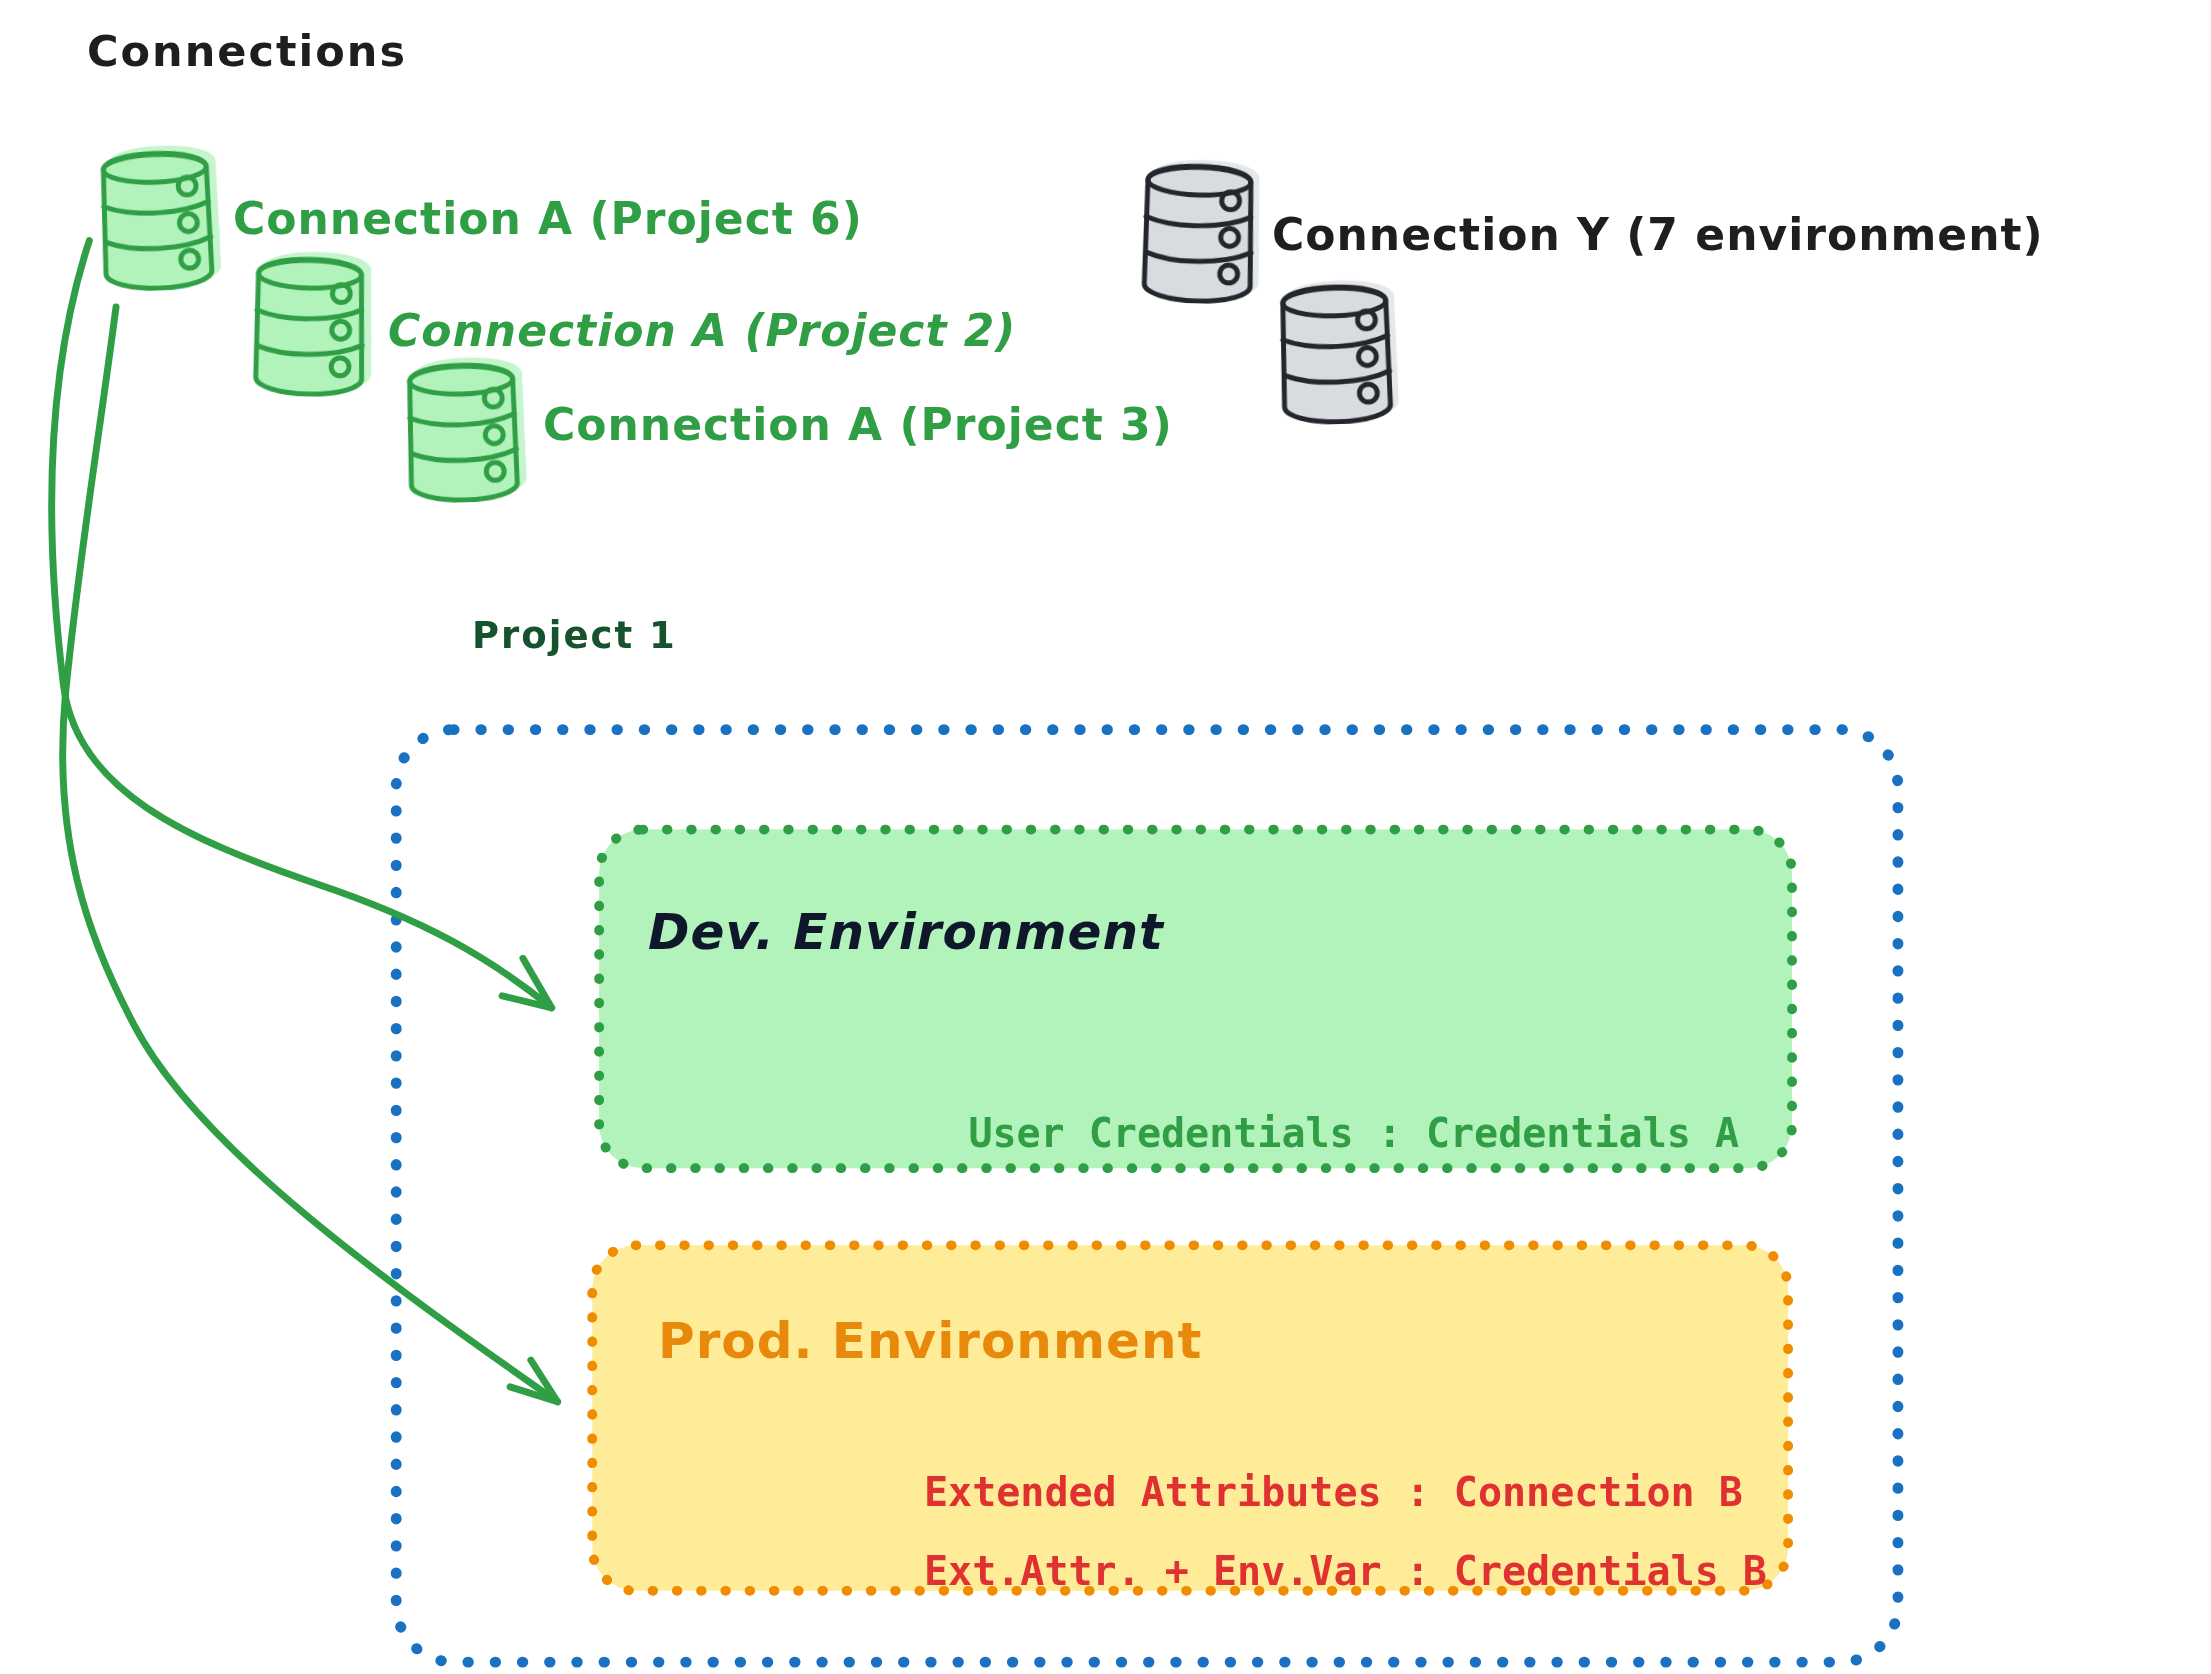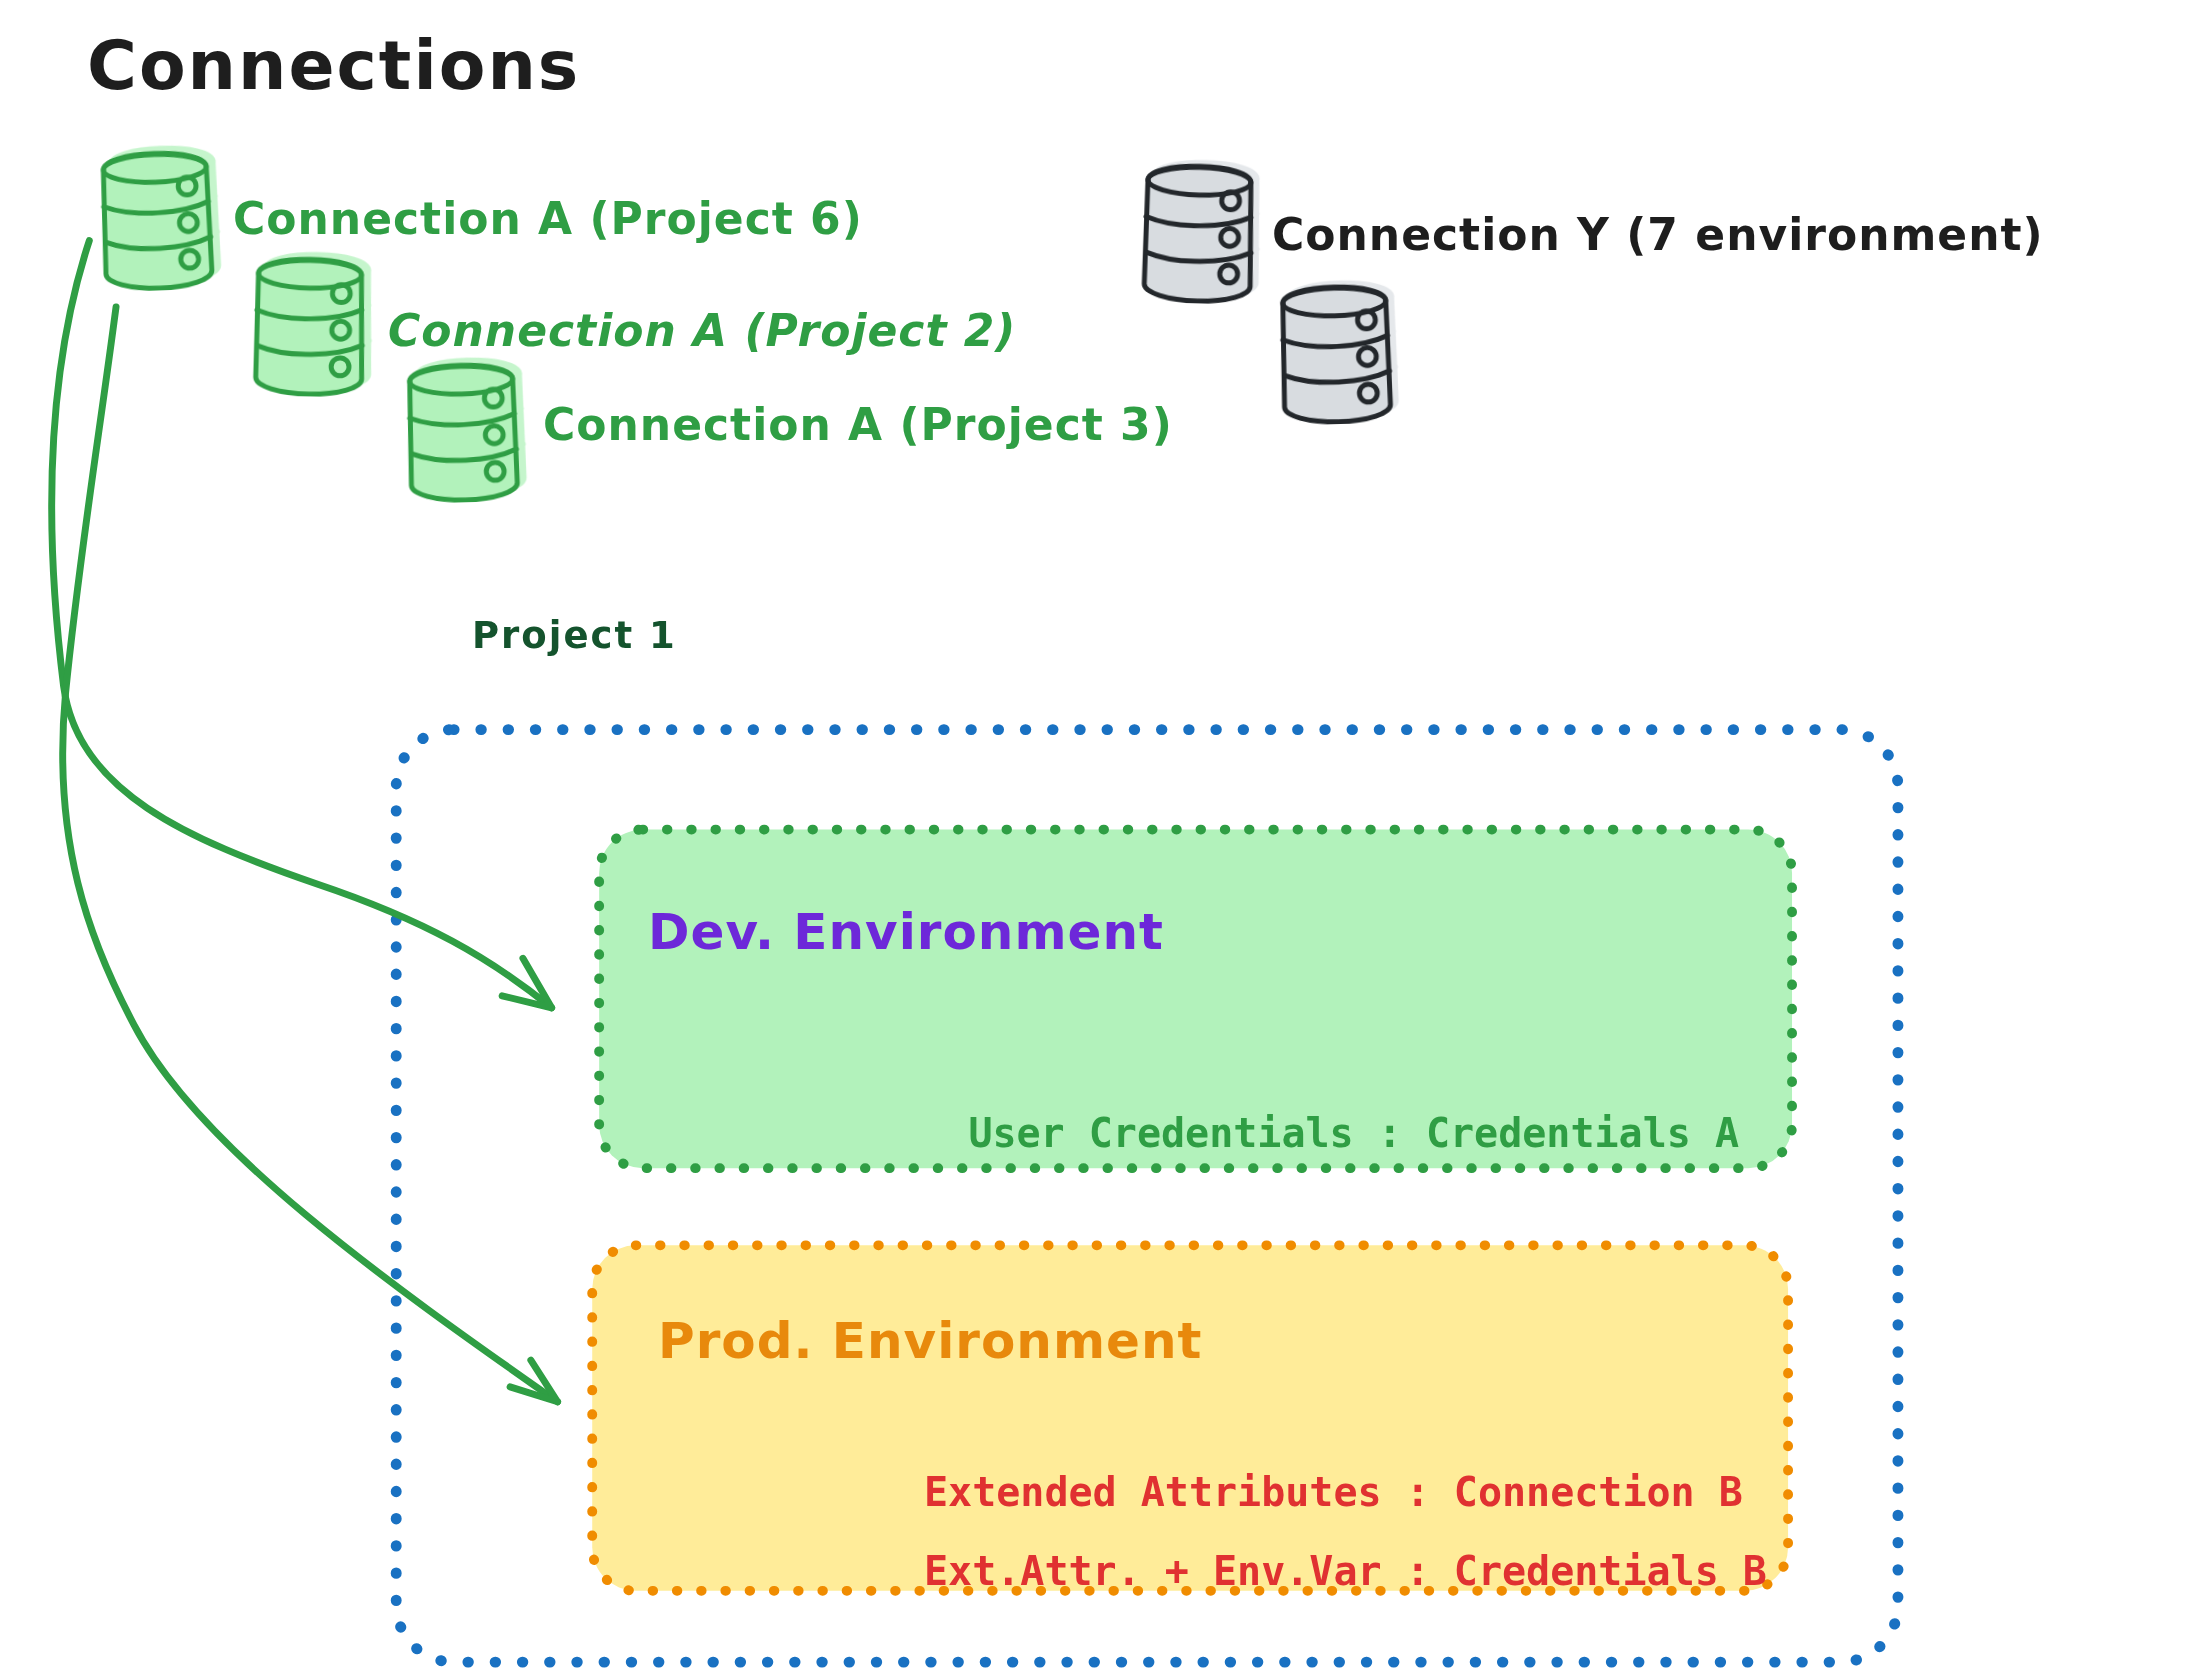--- a/index.html
+++ b/index.html
@@ -8,31 +8,31 @@
     width:2212px;height:1674px;
     background:#ffffff;
     overflow:hidden;
     font-family:"DejaVu Sans", sans-serif;
   }
   .shapes{position:absolute;left:0;top:0;width:2212px;height:1674px;}
   .txt{position:absolute;white-space:nowrap;}
   .hand{font-family:"DejaVu Sans", sans-serif;font-weight:700;}
   .mono{font-family:"DejaVu Sans Mono", monospace;font-weight:700;margin-top:29px;}
 
-  .main-title{left:87px;top:26px;font-size:68px;letter-spacing:2px;color:#1e1e1e;}
+  .main-title{left:87px;top:26px;font-size:43px;letter-spacing:2px;color:#1e1e1e;}
   .conn-label{font-size:44px;color:#2f9e44;letter-spacing:1px;}
   .conn-label.l1{left:233px;top:193px;}
   .conn-label.l2{left:388px;top:305px;font-style:italic;}
   .conn-label.l3{left:543px;top:399px;}
   .gray-label{font-size:44px;color:#1e1e1e;letter-spacing:1px;}
   .gray-label.ly{left:1272px;top:209px;}
   .gray-label.lz{left:1411px;top:322px;}
 
   .project-title{left:472px;top:614px;font-size:37px;color:#14532d;letter-spacing:2px;}
-  .dev-title{left:648px;top:903px;font-size:50px;color:#6d28d9;letter-spacing:1px;}
+  .dev-title{left:648px;top:903px;font-size:50px;color:#0f172a;letter-spacing:1px;font-style:italic;}
   .prod-title{left:658px;top:1312px;font-size:50px;color:#e8890c;letter-spacing:1px;}
 
   .dev-cred{left:947px;top:1079px;width:792px;text-align:right;font-size:40px;color:#2f9e44;line-height:50px;}
   .prod-cred{left:924px;top:1438px;font-size:40px;color:#e03131;line-height:50px;}
 
   
   .db-green{--dbfill:#b2f2bb;--dbstroke:#2f9e44;filter:drop-shadow(7px -5px 0 rgba(178,242,187,.75));}
   .db-gray{--dbfill:#d8dce0;--dbstroke:#23272b;filter:drop-shadow(6px -4px 0 rgba(222,226,230,.8));}
 
   .arrow{fill:none;stroke:#2f9e44;stroke-width:7;stroke-linecap:round;stroke-linejoin:round;}

